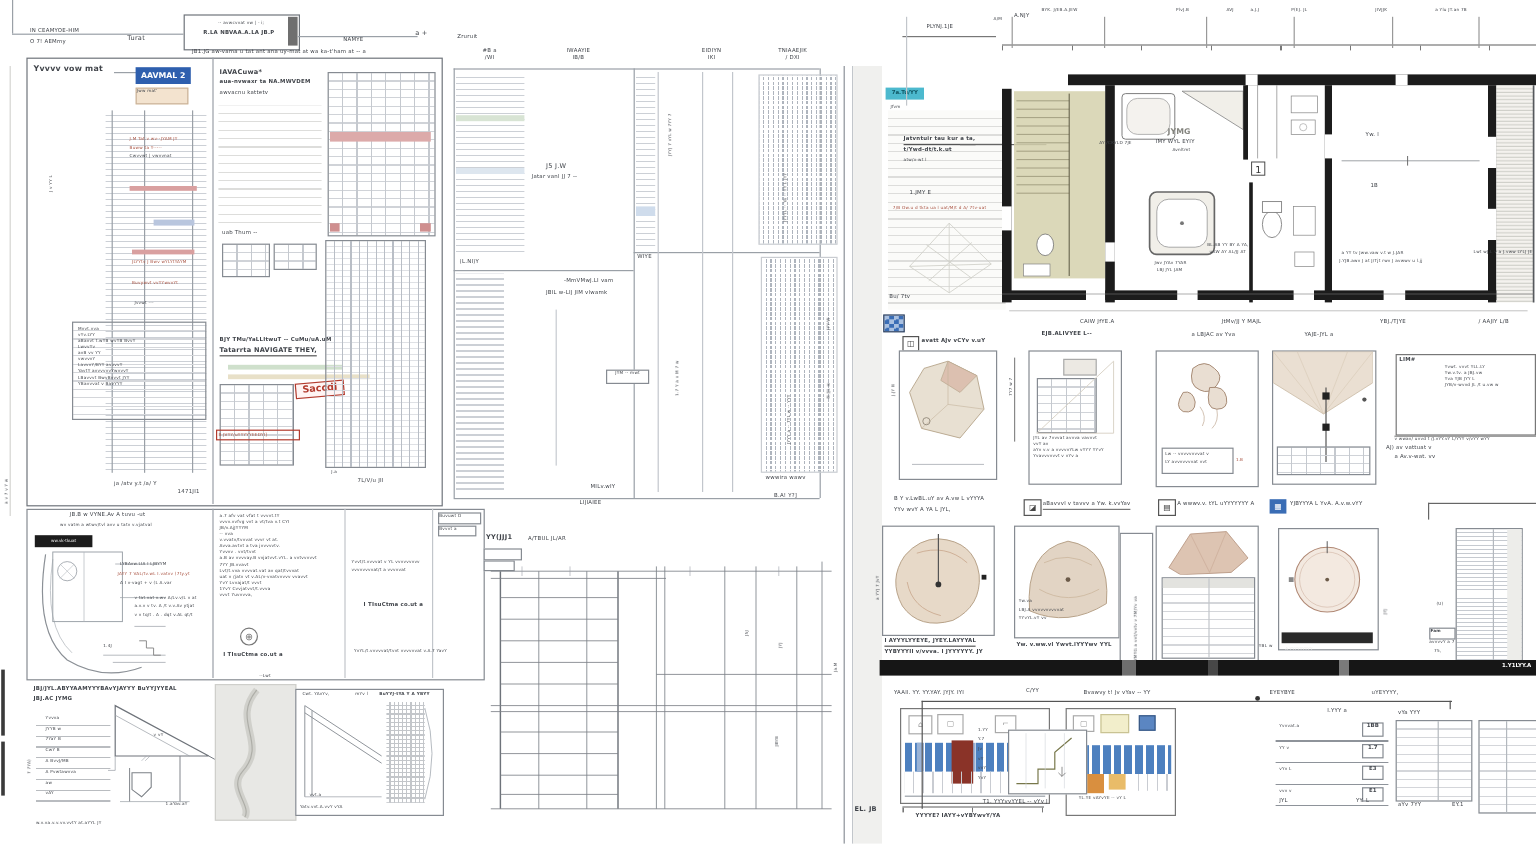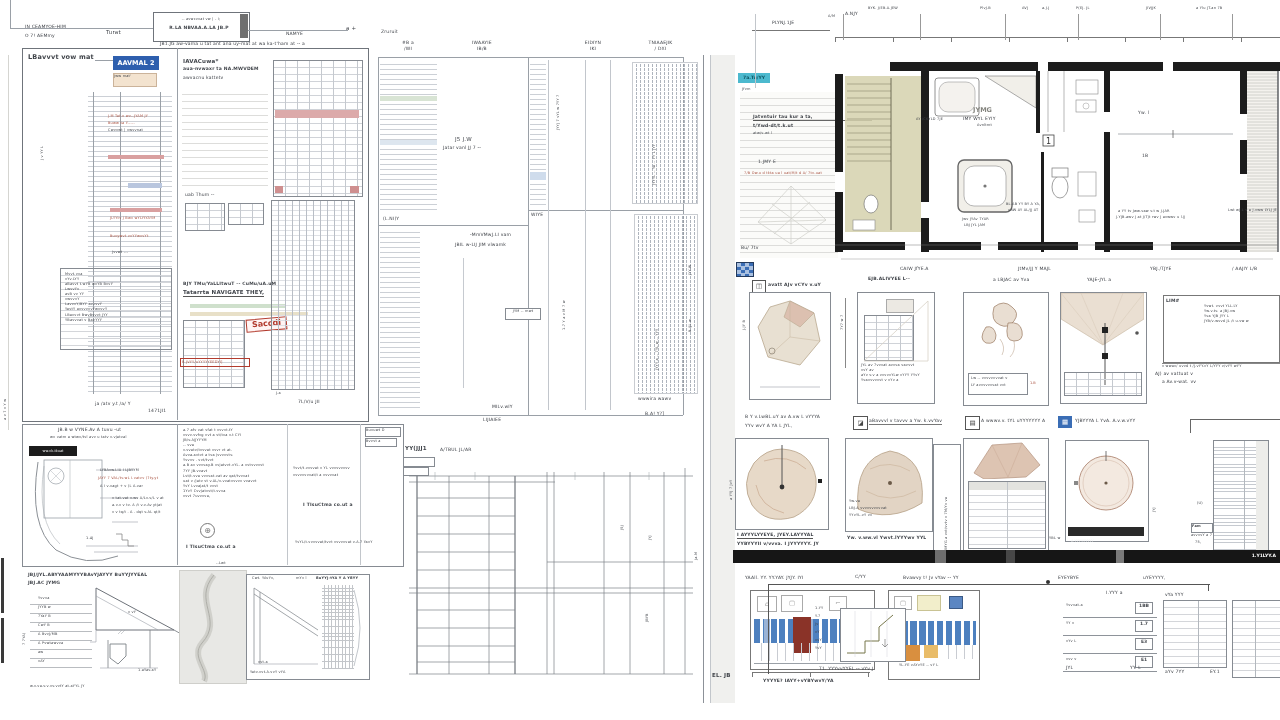--- a/index.html
+++ b/index.html
@@ -59,21 +59,21 @@
     <div class="a" style="right:1px;top:1px;width:8px;height:24px;background:#6f6f6f"></div>
   </div>
   <div class="a hline" style="left:248px;top:30px;width:100px"></div>
   <div class="a t4 gz" style="left:286px;top:31px">NAMYE</div>
   <div class="a t5 gz" style="left:346px;top:25px">a +</div>
   <div class="a t4 gz" style="left:160px;top:41px;width:250px">JB1.JG aw-vama u tat ant ana uy-mat at wa ka-t'ham  at -- a</div>
 
   <div class="a fr2" style="left:22px;top:48px;width:345px;height:372px"></div>
   <div class="a vline" style="left:177px;top:48px;height:372px"></div>
 
-  <div class="a t6 bd gz" style="left:28px;top:54px">LBavvvt vow mat</div>
+  <div class="a t6 bd gz" style="left:28px;top:54px">Yvvvv vow mat</div>
   <div class="a hline" style="left:95px;top:60px;width:55px"></div>
   <div class="a badge-blue t6 bd" style="left:113px;top:56px;width:46px;height:14px;line-height:14px">AAVMAL 2</div>
   <div class="a t3 gz" style="left:113px;top:73px;width:42px;height:12px;background:#f3e3cf;border:1px solid #cbb39a">Jww mat'</div>
   <div class="a rowbg" style="left:88px;top:92px;width:84px;height:302px"></div>
   <div class="a vline" style="left:93px;top:92px;height:302px"></div>
   <div class="a vline" style="left:120px;top:92px;height:302px"></div>
   <div class="a vline" style="left:160px;top:92px;height:302px"></div>
   <div class="a t3 rd gz" style="left:108px;top:114px">J.M Tat.v wv--JYAM JY</div>
   <div class="a t3 rd gz" style="left:108px;top:121px">Buww ta Y-----</div>
   <div class="a t3 gz" style="left:108px;top:128px">Cwvvwt | vwvvnat</div>

